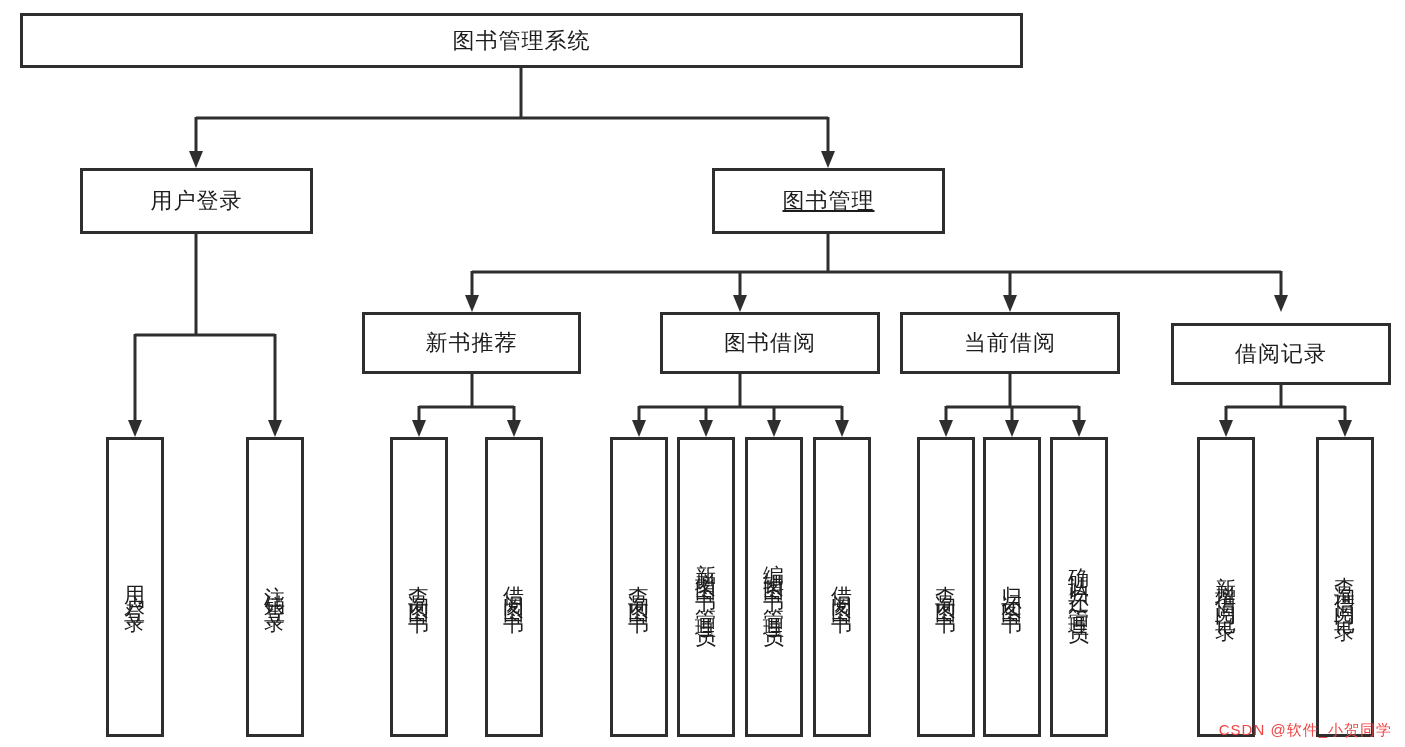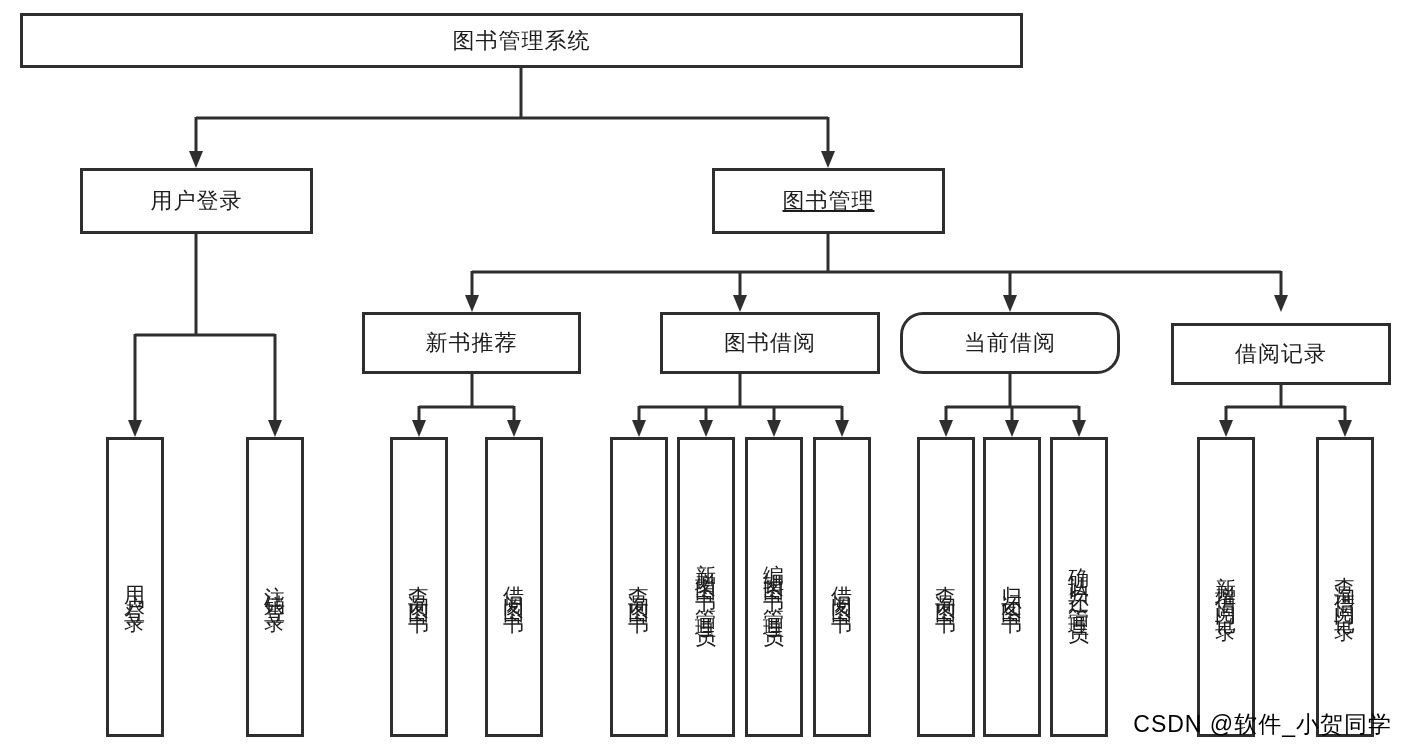--- a/index.html
+++ b/index.html
@@ -27,21 +27,21 @@
     color: #1c1c1c;
     font-size: 22px;
     letter-spacing: 1px;
     white-space: nowrap;
   }
   .root-box    { left: 20px;  top: 13px;  width: 1003px; height: 55px; text-align: center; }
   .lvl2-a      { left: 80px;  top: 168px; width: 233px;  height: 66px; }
   .lvl2-b      { left: 712px; top: 168px; width: 233px;  height: 66px; text-decoration: underline; }
   .lvl3-1      { left: 362px; top: 312px; width: 219px;  height: 62px; }
   .lvl3-2      { left: 630px; top: 312px; width: 220px;  height: 62px; margin-left: 30px; }
-  .lvl3-3      { left: 900px; top: 312px; width: 220px;  height: 62px; border-radius: 23px; }
+  .lvl3-3      { left: 900px; top: 312px; width: 220px;  height: 62px; }
   .lvl3-4      { left: 1171px;top: 323px; width: 220px;  height: 62px; }
   .leaf {
     top: 437px;
     width: 58px;
     height: 300px;
     writing-mode: vertical-rl;
     text-orientation: mixed;
     font-size: 21px;
     letter-spacing: 9px;
     line-height: 1;
@@ -56,22 +56,22 @@
   .leaf-8  { left: 813px; }
   .leaf-9  { left: 917px; }
   .leaf-10 { left: 983px; }
   .leaf-11 { left: 1050px; letter-spacing: 8px; }
   .leaf-12 { left: 1197px; }
   .leaf-13 { left: 1316px; }
   .watermark {
     position: absolute;
     right: 13px;
     bottom: 7px;
-    font-size: 23px;
-    color: #000000;
+    font-size: 15px;
+    color: #ef4444;
     letter-spacing: 1px;
     white-space: nowrap;
     margin-top: 38px;
   }
 </style>
 </head>
 <body>
 
 <div class="stage">
 

